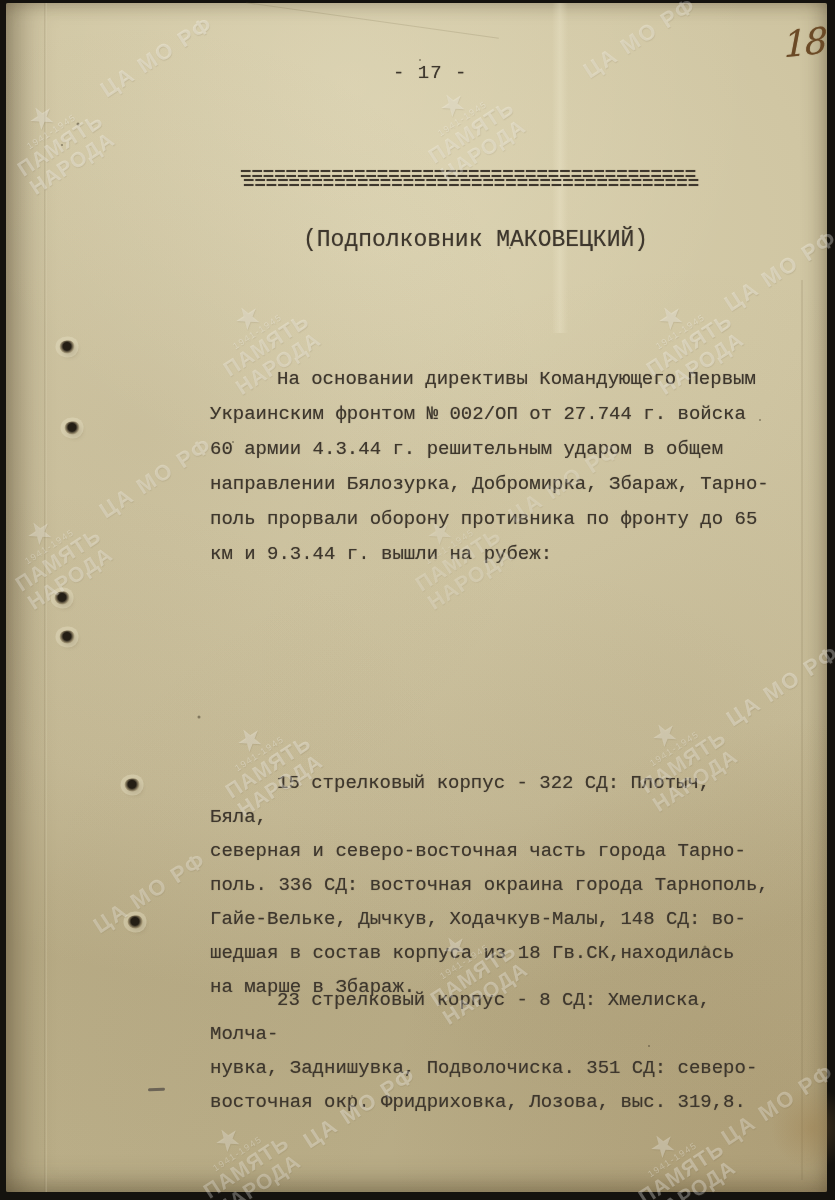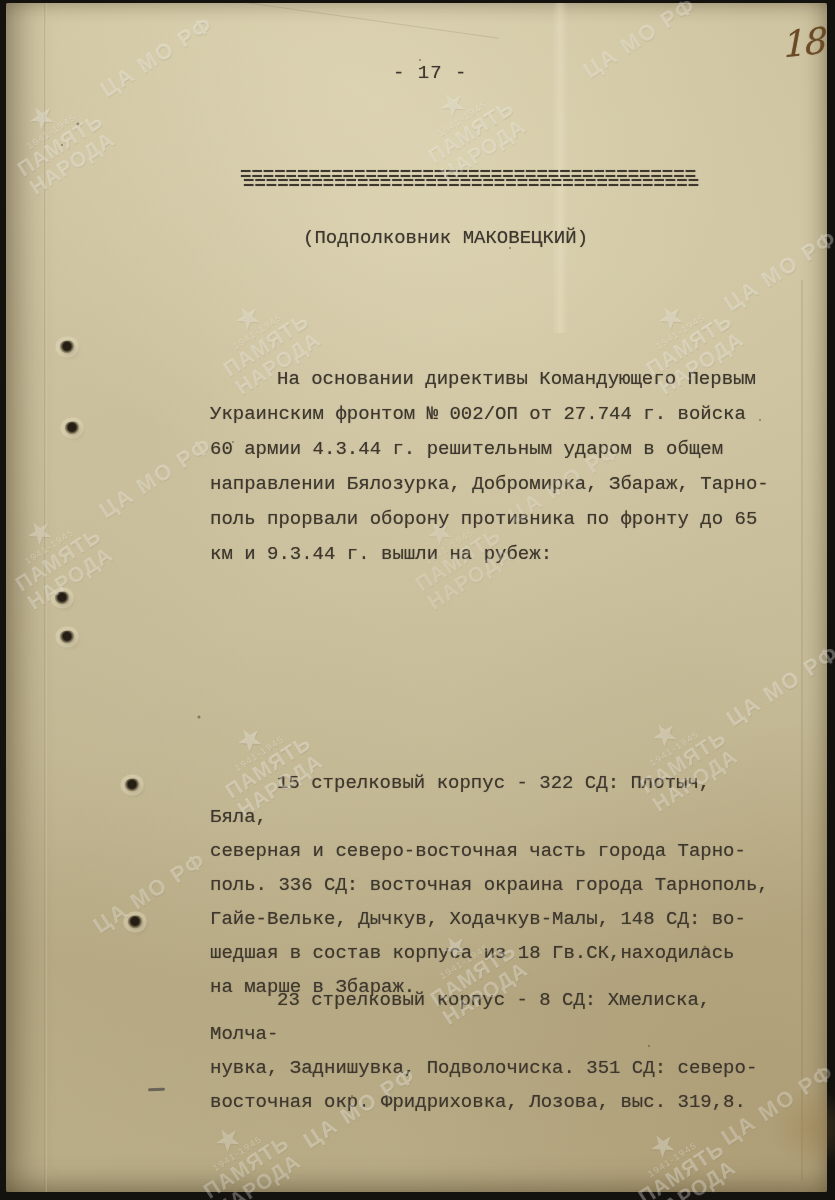--- a/index.html
+++ b/index.html
@@ -46,21 +46,21 @@
     transform:translate(-50%,-50%);pointer-events:none;}
 
   
   .text-layer{position:absolute;left:0;top:0;width:772px;height:1200px;z-index:3;color:#3e372d;}
   .tt{position:absolute;text-shadow:0 0 1px rgba(62,55,45,.55);white-space:nowrap;}
   .pagenum{left:393px;top:62px;font-size:19px;letter-spacing:1px;}
   .title{left:278px;top:150px;font-size:20px;font-weight:bold;letter-spacing:.4px;}
   .rule{font-size:19px;line-height:10px;height:10px;font-weight:bold;letter-spacing:0;}
   .rule.r1{left:240px;top:170px;}
   .rule.r2{left:243px;top:179px;}
-  .author{left:303px;top:227px;font-size:19px;}
+  .author{left:303px;top:227px;font-size:23px;}
   .heading{left:334px;top:303px;font-size:20px;font-weight:bold;letter-spacing:2.8px;
     padding:0 4px 3px 2px;border-bottom:2px solid #3e372d;}
   .para{
     position:absolute;left:210px;width:568px;font-size:19px;
     white-space:pre-line;text-indent:67px;
     text-shadow:0 0 1px rgba(62,55,45,.55);
   }
   .p1{top:362px;line-height:35px;}
   .p2{top:603px;line-height:34px;}
   .p3{top:766px;line-height:34px;}

